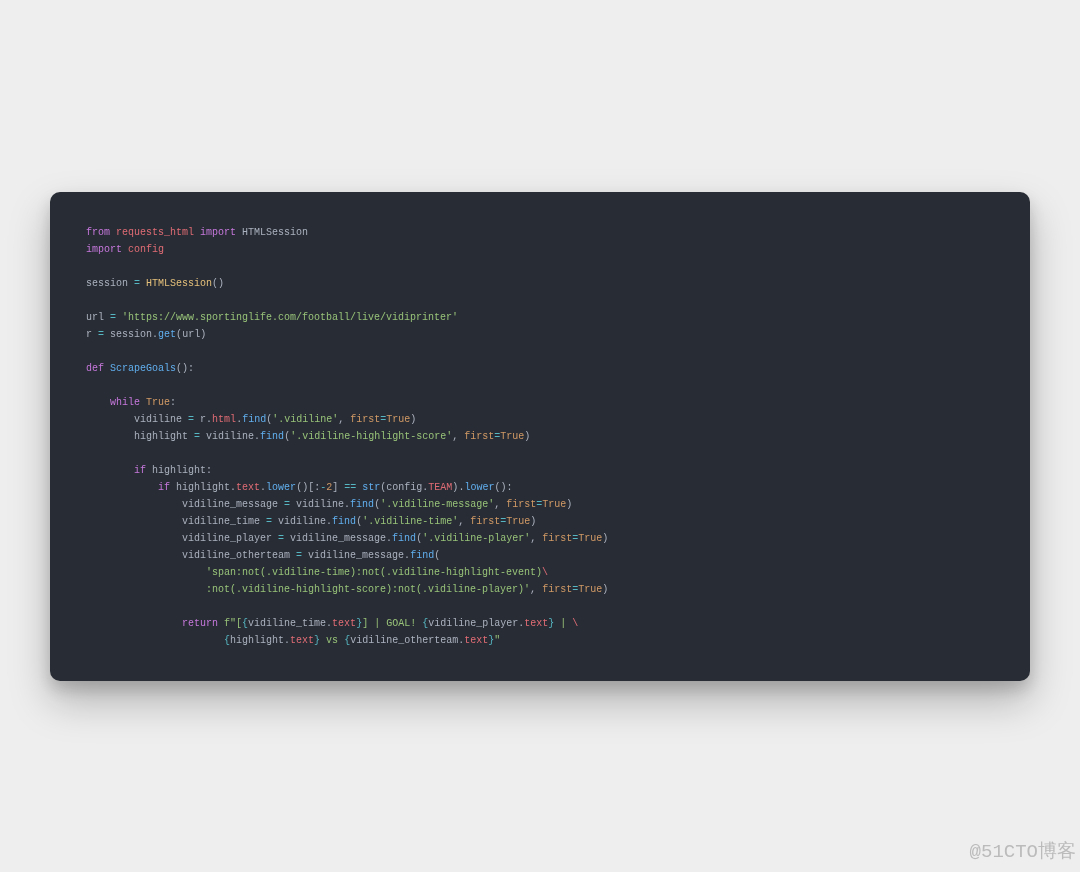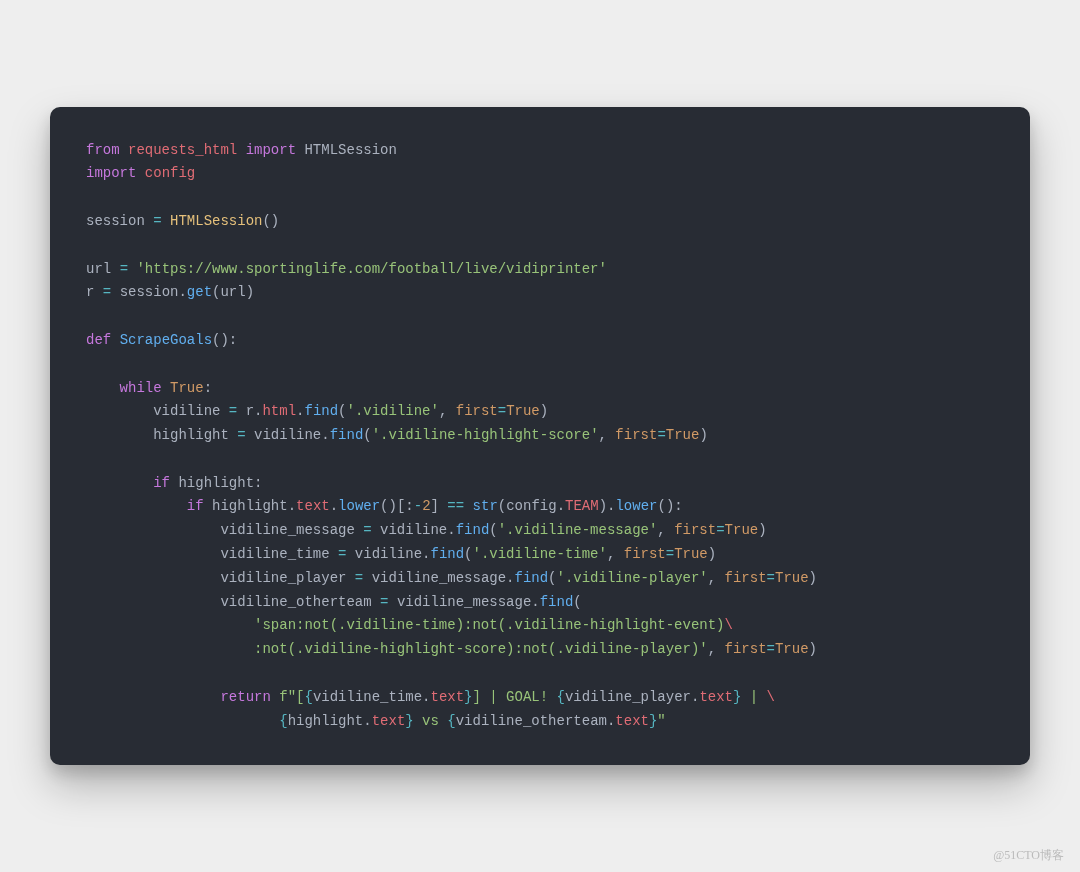--- a/index.html
+++ b/index.html
@@ -15,43 +15,43 @@
 }
 .card {
   width: 980px;
   background: #282c34;
   border-radius: 10px;
   padding: 32px 36px;
   box-shadow: 0 20px 40px rgba(0,0,0,0.25), 0 8px 15px rgba(0,0,0,0.15);
 }
 pre {
   font-family: inherit;
-  font-size: 14px;
+  font-size: 10px;
   line-height: 1.7;
   white-space: pre;
   color: #abb2bf;
 }
 .kw   { color: #c678dd; }   
 .str  { color: #98c379; }   
 .fn   { color: #61afef; }   
 .cls  { color: #e5c07b; }   
 .var  { color: #e06c75; }   
 .prop { color: #e06c75; }   
 .prm  { color: #d19a66; }   
 .bool { color: #d19a66; }   
 .num  { color: #d19a66; }   
 .op   { color: #56b6c2; }   
 .p    { color: #abb2bf; }   
 .watermark {
   position: absolute;
   bottom: 8px;
-  right: 16px;
-  font-size: 12px;
+  right: 4px;
+  font-size: 19px;
   color: #bbbbbb;
-  font-family: Liberation Serif, serif;
+  font-family: Liberation Mono, monospace;
 }
 </style>
 </head>
 <body>
 
 <div class="card">
 <pre><span class="kw">from</span> <span class="var">requests_html</span> <span class="kw">import</span> <span class="p">HTMLSession</span>
 <span class="kw">import</span> <span class="var">config</span>
 
 <span class="p">session</span> <span class="op">=</span> <span class="cls">HTMLSession</span><span class="p">(</span><span class="p">)</span>

